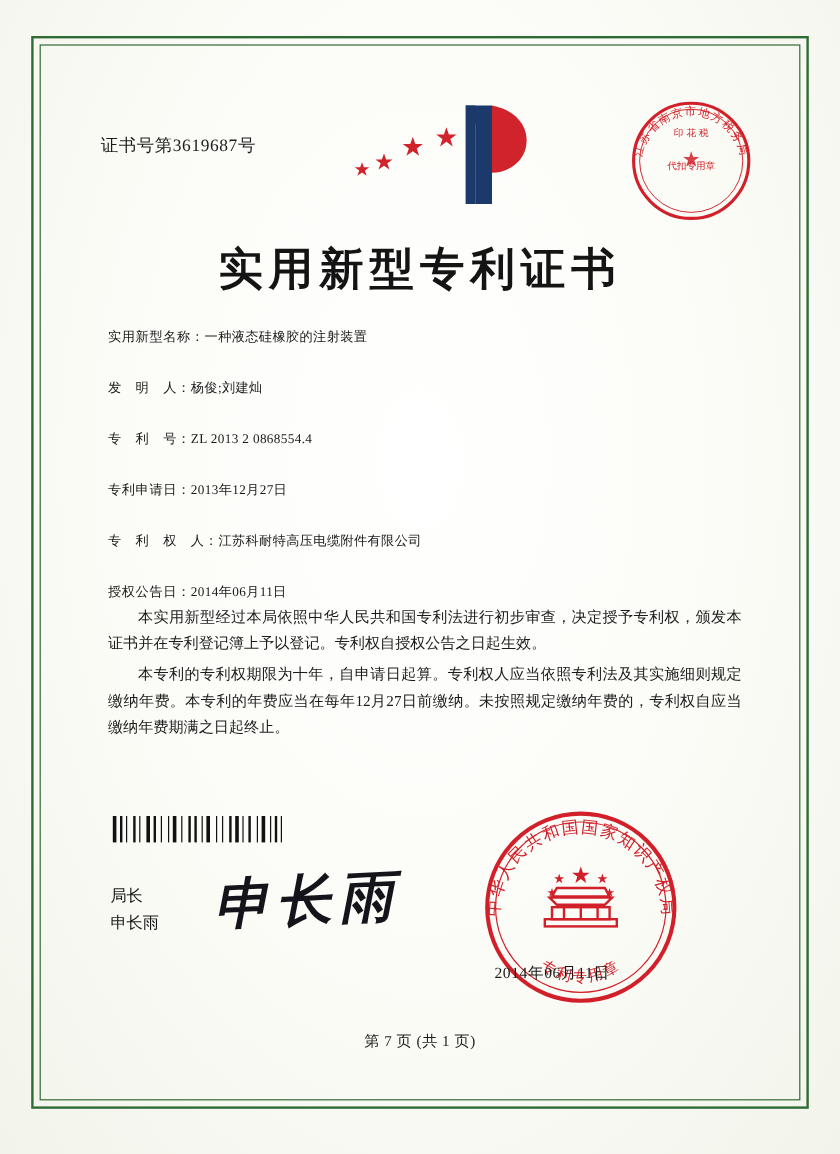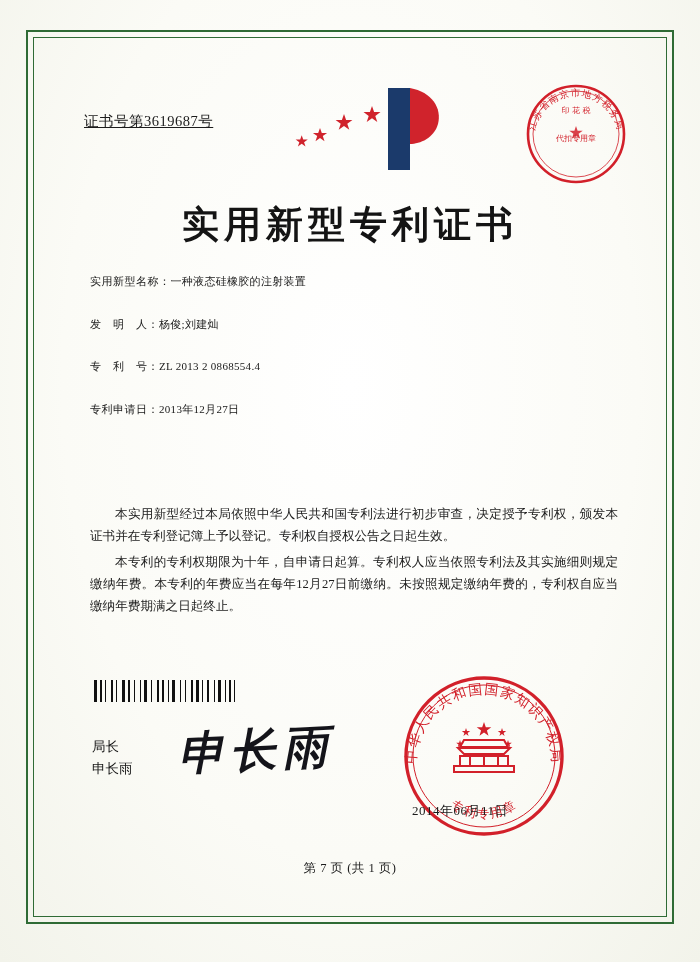--- a/index.html
+++ b/index.html
@@ -53,21 +53,20 @@
   }
   
   .cert-no {
     position: absolute;
     left: 24px;
     top: 52px;
     font-size: 14.5px;
     letter-spacing: 0.5px;
     color: #1b1b1b;
     white-space: nowrap;
-    text-decoration: underline;
   }
   
   .emblem {
     position: absolute;
     left: 232px;
     top: 22px;
     width: 150px;
     height: 92px;
   }
   
@@ -250,20 +249,26 @@
         <span class="lbl">实用新型名称：</span><span class="val">一种液态硅橡胶的注射装置</span>
       </div>
       <div class="frow">
         <span class="lbl">发　明　人：</span><span class="val">杨俊;刘建灿</span>
       </div>
       <div class="frow mono">
         <span class="lbl">专　利　号：</span><span class="val">ZL 2013 2 0868554.4</span>
       </div>
       <div class="frow">
         <span class="lbl">专利申请日：</span><span class="val">2013年12月27日</span>
+      </div>
+      <div class="frow">
+        <span class="lbl">专　利　权　人：</span><span class="val">江苏科耐特高压电缆附件有限公司</span>
+      </div>
+      <div class="frow">
+        <span class="lbl">授权公告日：</span><span class="val">2014年06月11日</span>
       </div>
     </div>
 
     <div class="paras">
       <p>本实用新型经过本局依照中华人民共和国专利法进行初步审查，决定授予专利权，颁发本证书并在专利登记簿上予以登记。专利权自授权公告之日起生效。</p>
       <p>本专利的专利权期限为十年，自申请日起算。专利权人应当依照专利法及其实施细则规定缴纳年费。本专利的年费应当在每年12月27日前缴纳。未按照规定缴纳年费的，专利权自应当缴纳年费期满之日起终止。</p>
     </div>
 
     <div class="barcode" id="barcode"><span style="width:3px"></span><span style="width:1px;background:transparent"></span><span style="width:2px"></span><span style="width:1px;background:transparent"></span><span style="width:1px"></span><span style="width:3px;background:transparent"></span><span style="width:2px"></span><span style="width:1px;background:transparent"></span><span style="width:1px"></span><span style="width:3px;background:transparent"></span><span style="width:3px"></span><span style="width:1px;background:transparent"></span><span style="width:2px"></span><span style="width:2px;background:transparent"></span><span style="width:1px"></span><span style="width:3px;background:transparent"></span><span style="width:1px"></span><span style="width:1px;background:transparent"></span><span style="width:3px"></span><span style="width:2px;background:transparent"></span><span style="width:1px"></span><span style="width:3px;background:transparent"></span><span style="width:2px"></span><span style="width:1px;background:transparent"></span><span style="width:2px"></span><span style="width:2px;background:transparent"></span><span style="width:1px"></span><span style="width:1px;background:transparent"></span><span style="width:3px"></span><span style="width:3px;background:transparent"></span><span style="width:1px"></span><span style="width:2px;background:transparent"></span><span style="width:1px"></span><span style="width:3px;background:transparent"></span><span style="width:2px"></span><span style="width:1px;background:transparent"></span><span style="width:3px"></span><span style="width:1px;background:transparent"></span><span style="width:1px"></span><span style="width:2px;background:transparent"></span><span style="width:2px"></span><span style="width:3px;background:transparent"></span><span style="width:1px"></span><span style="width:1px;background:transparent"></span><span style="width:3px"></span><span style="width:2px;background:transparent"></span><span style="width:1px"></span><span style="width:1px;background:transparent"></span><span style="width:2px"></span><span style="width:1px;background:transparent"></span><span style="width:1px"></span><span style="width:3px;background:transparent"></span></div>
 

